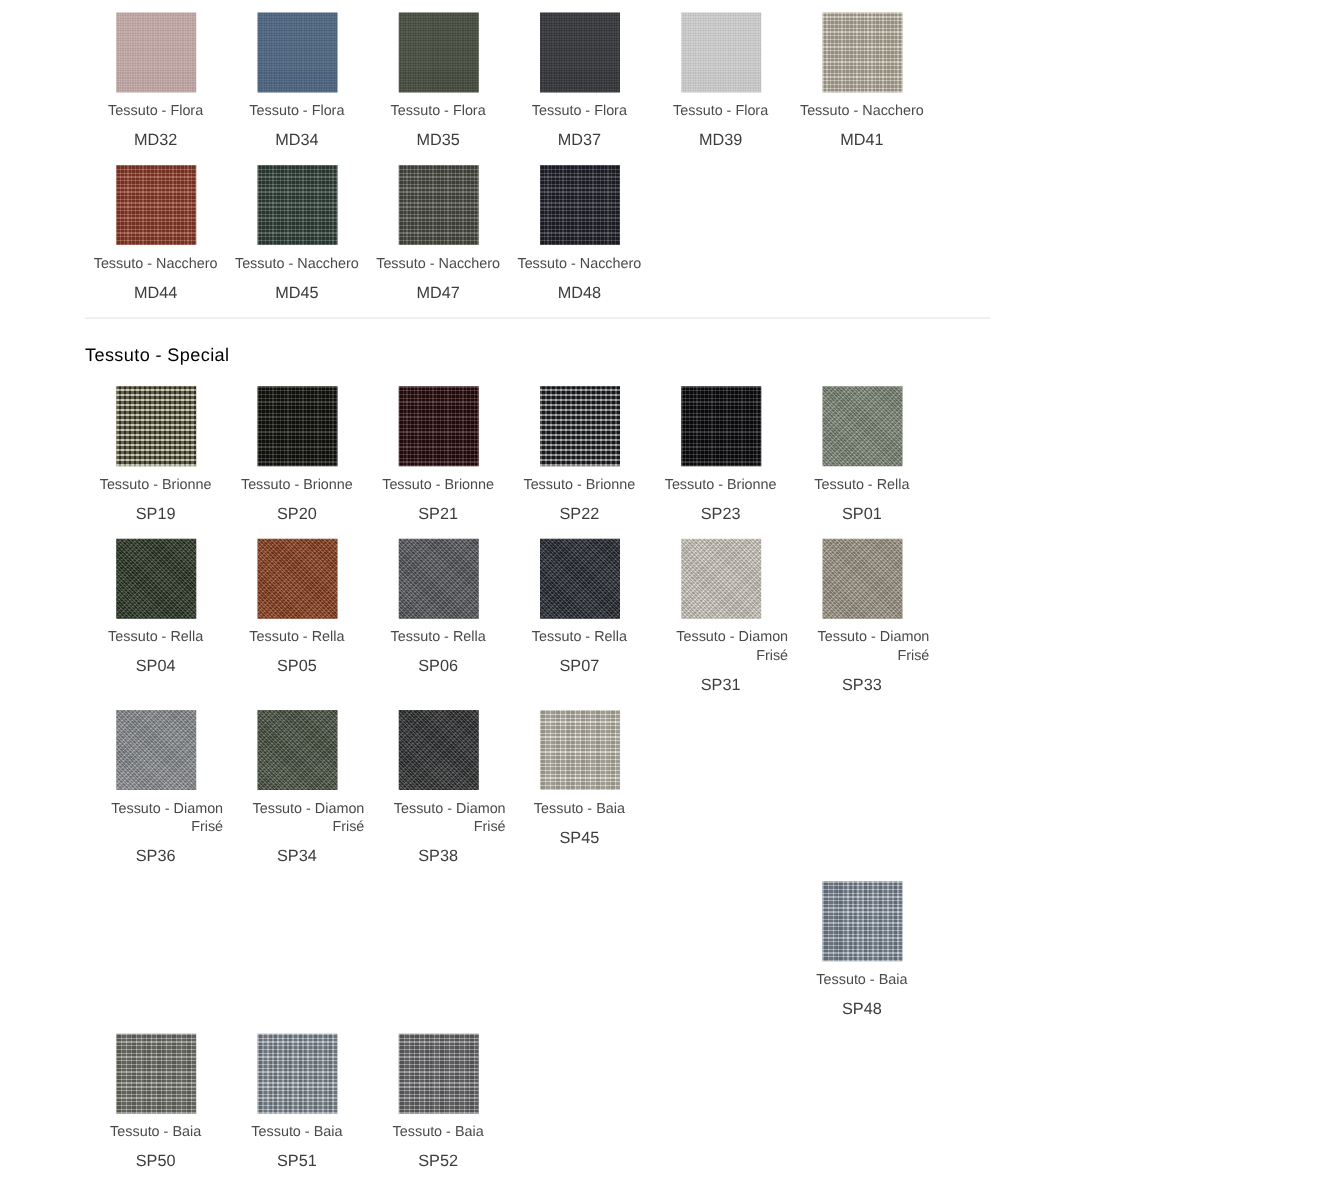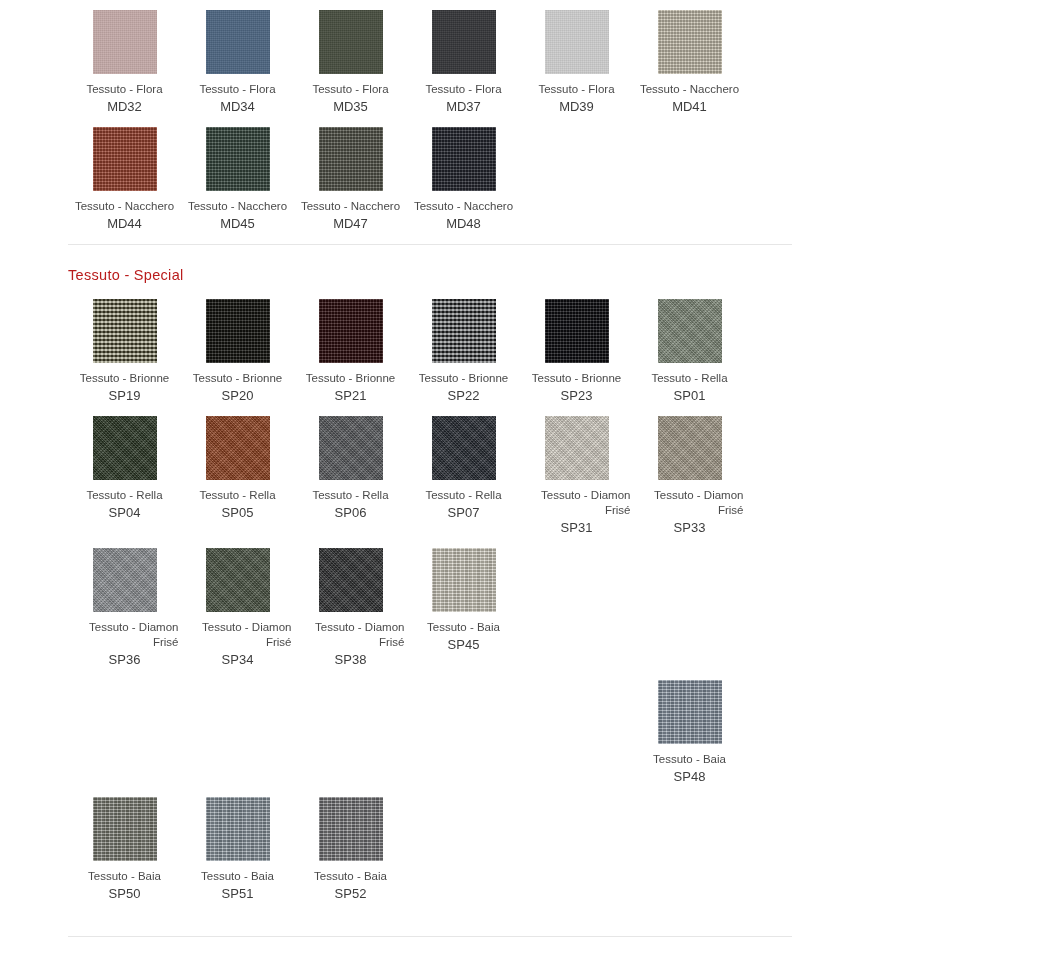--- a/index.html
+++ b/index.html
@@ -16,21 +16,21 @@
     min-height: 959px;
     position: relative;
     background: #ffffff;
     border-radius: 30px;
   }
   .section {
     padding: 0 68px;
   }
   .section-heading {
     font-size: 14.5px;
-    color: #b91c1c;
+    color: #000000;
     letter-spacing: 0.3px;
     padding: 22px 0 6px 0;
   }
   .divider {
     height: 1px;
     background: #e6e6e6;
     margin: 0 68px;
     border: 0;
   }
   .swatch-grid {
@@ -97,21 +97,21 @@
     color: #4a4a4a;
     text-align: center;
     white-space: nowrap;
   }
   .swatch-name.wrap {
     white-space: normal;
     width: 108px;
     text-align: right;
   }
   .swatch-code {
-    margin-top: 2px;
+    margin-top: 7px;
     font-size: 13px;
     line-height: 16px;
     color: #3d3d3d;
     text-align: center;
   }
   .spacer-cell { width: 113px; }
 </style>
 </head>
 <body>
 

